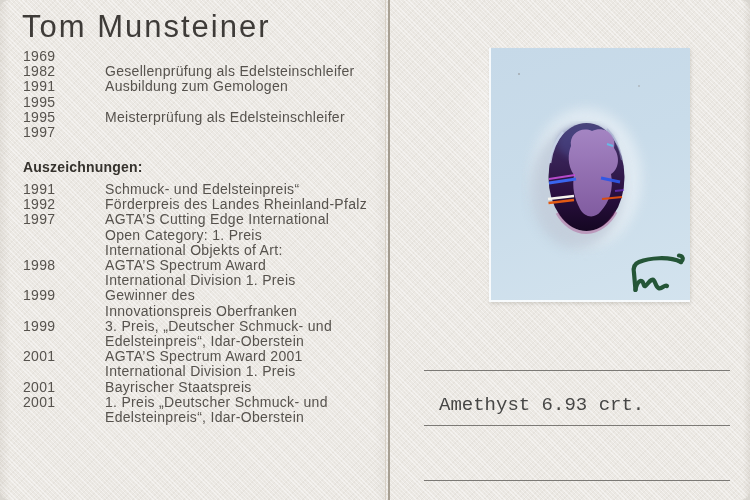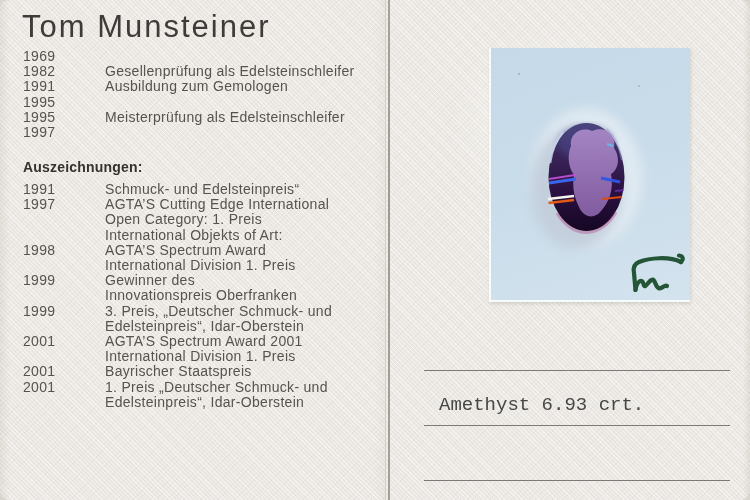--- a/index.html
+++ b/index.html
@@ -98,20 +98,26 @@
         <div class="entry">
           <div class="year">1997</div>
         </div>
       </div>
     <div class="awards-heading">Auszeichnungen:</div>
     <div class="awards-list" id="awards-list">
         <div class="entry">
           <div class="year">1991</div>
           <div class="lines">
             <div>Schmuck- und Edelsteinpreis“</div>
+          </div>
+        </div>
+        <div class="entry">
+          <div class="year">1992</div>
+          <div class="lines">
+            <div>Förderpreis des Landes Rheinland-Pfalz</div>
           </div>
         </div>
         <div class="entry">
           <div class="year">1997</div>
           <div class="lines">
             <div>AGTA’S Cutting Edge International</div>
             <div>Open Category: 1. Preis</div>
             <div>International Objekts of Art:</div>
           </div>
         </div>

